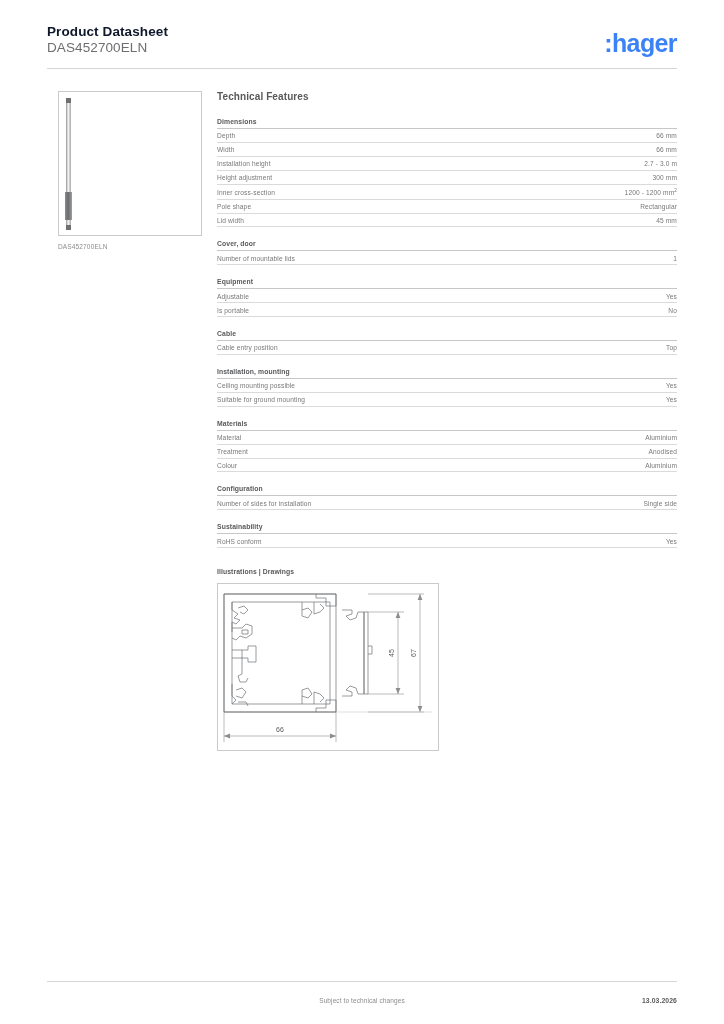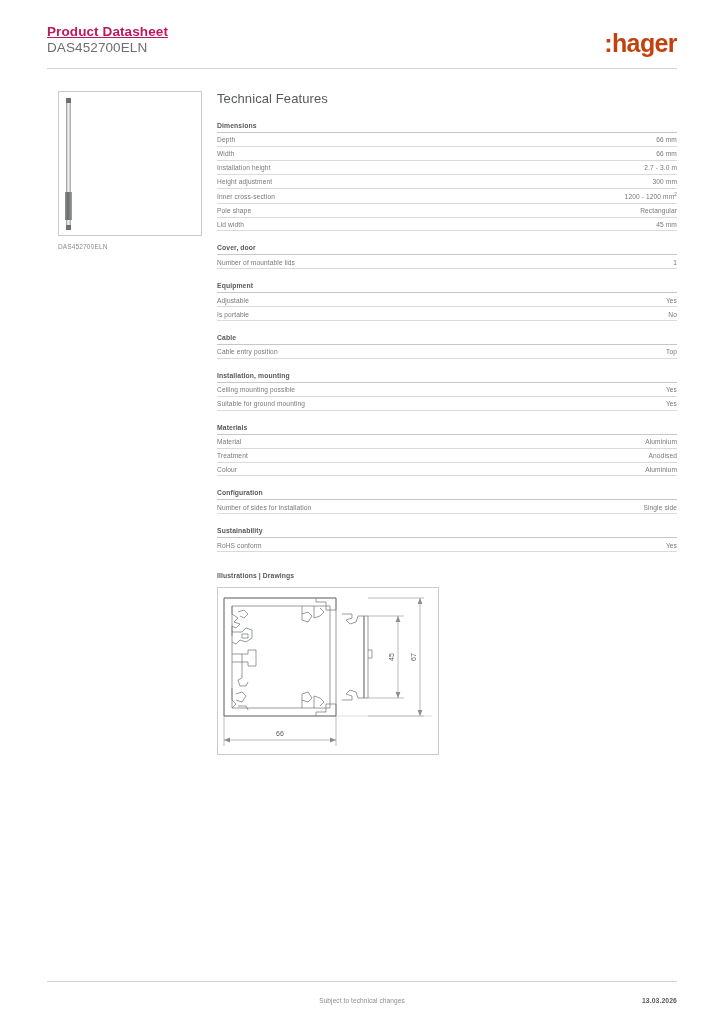--- a/index.html
+++ b/index.html
@@ -16,38 +16,37 @@
   }
 
   
   .header {
     position: absolute;
     left: 47px; top: 24px; width: 630px;
   }
   .header-title {
     font-size: 13.5px;
     font-weight: bold;
-    color: #be185d;
+    color: #0f172a;
     letter-spacing: .1px;
     line-height: 16px;
-    text-decoration: underline;
   }
   .header-subtitle {
     font-size: 13.5px;
     font-weight: normal;
     color: #6d6e71;
     line-height: 16px;
     letter-spacing: .1px;
   }
   .logo {
     position: absolute;
     right: 0; top: 6px;
     font-size: 25px;
     font-weight: bold;
-    color: #c2410c;
+    color: #3b82f6;
     letter-spacing: -0.6px;
     line-height: 26px;
   }
   .header-rule {
     position: absolute;
     left: 47px; top: 68px;
     width: 630px; height: 1px;
     background: #d4d5d7;
   }
 
@@ -100,22 +99,22 @@
     width: 460px;
   }
   .product-name {
     font-size: 7.5px;
     font-weight: bold;
     color: #58595b;
     letter-spacing: .1px;
     margin-bottom: 24px;
   }
   .section-label {
-    font-size: 13px;
-    font-weight: normal;
+    font-size: 10px;
+    font-weight: bold;
     color: #58595b;
     letter-spacing: .1px;
     margin-bottom: 16px;
   }
 
   .group { margin-bottom: 13px; }
   .group-title {
     font-size: 6.8px;
     font-weight: bold;
     color: #58595b;

